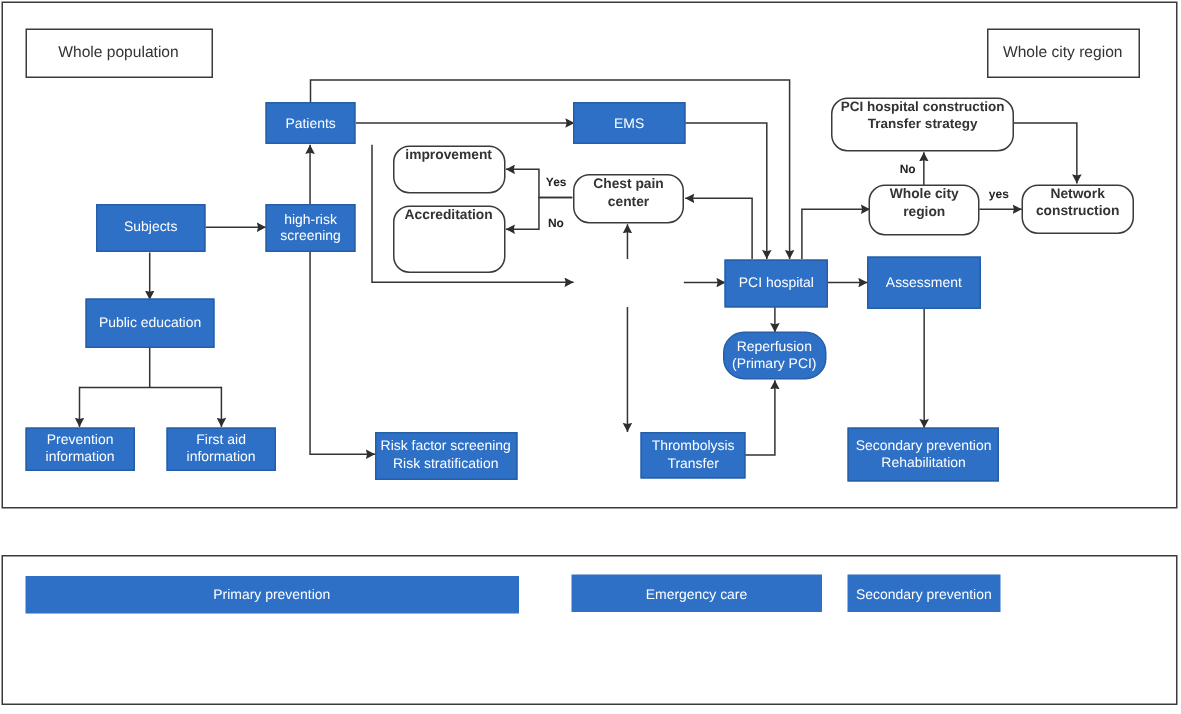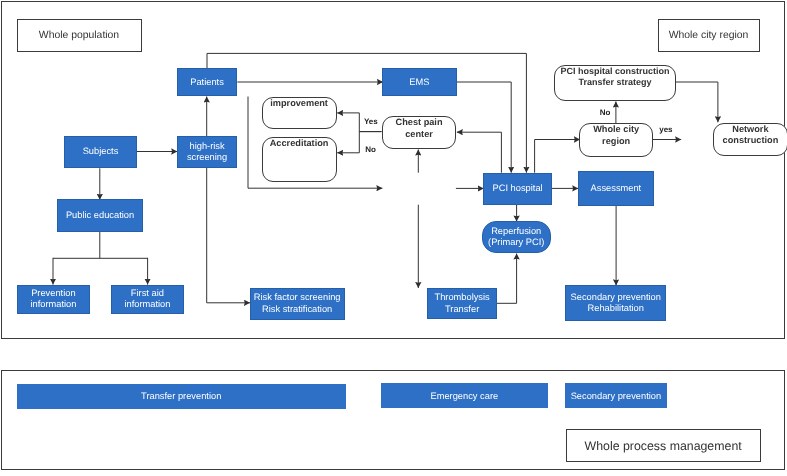--- a/index.html
+++ b/index.html
@@ -172,36 +172,33 @@
   <div class="rb nl" style="left:554.2px;top:64.6px;width:121.8px;height:36.6px;font-size:9.0px;">
     <span>PCI hospital construction
 Transfer strategy</span>
     </div>
 
   <div class="rb nl" style="left:579.4px;top:123.4px;width:73.5px;height:33.2px;font-size:9.2px;">
     <span>Whole city
 region</span>
     </div>
 
-  <div class="rb nl" style="left:680.7px;top:122.8px;width:75.5px;height:33.5px;font-size:9.2px;margin-left:32px;">
+  <div class="rb nl" style="left:680.7px;top:122.8px;width:75.5px;height:33.5px;font-size:9.2px;">
     <span>Network
 construction</span>
     </div>
 
   <div class="panel" id="bottom-panel" style="left:1px;top:369.6px;width:784px;height:100.5px;"></div>
 
   <div class="bar" style="left:16.8px;top:384px;width:328.8px;height:24.5px;font-size:9.3px;">
-    <span>Transfer prevention</span>
+    <span>Primary prevention</span>
     </div>
 
   <div class="bar" style="left:380.5px;top:383.4px;width:167.7px;height:24.3px;font-size:9.3px;">
     <span>Emergency care</span>
     </div>
 
   <div class="bar" style="left:565px;top:383.4px;width:101.8px;height:24.3px;font-size:9.3px;">
     <span>Secondary prevention</span>
     </div>
 
-  <div class="lbl-box" style="left:565.7px;top:429.4px;width:194.9px;height:32.3px;font-size:12.35px;">
-    <span>Whole process management</span>
-    </div>
 
 </div>
 
 </body></html>

